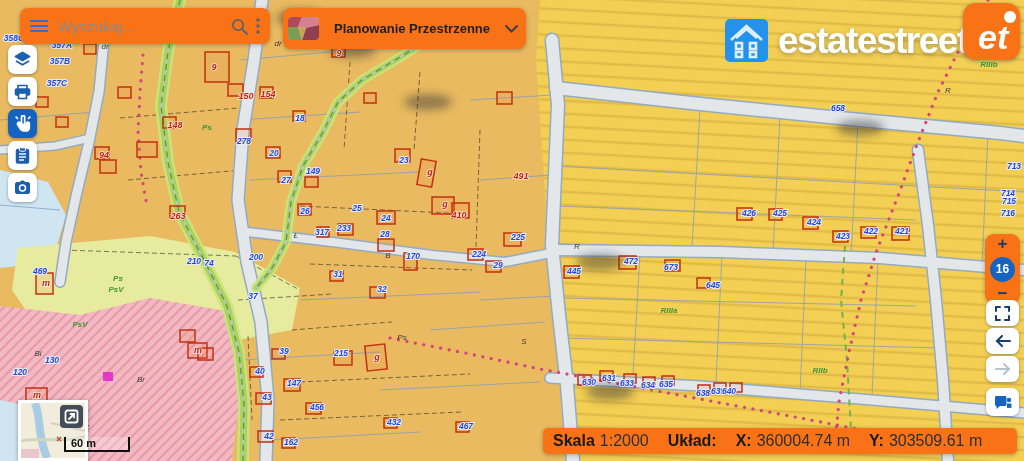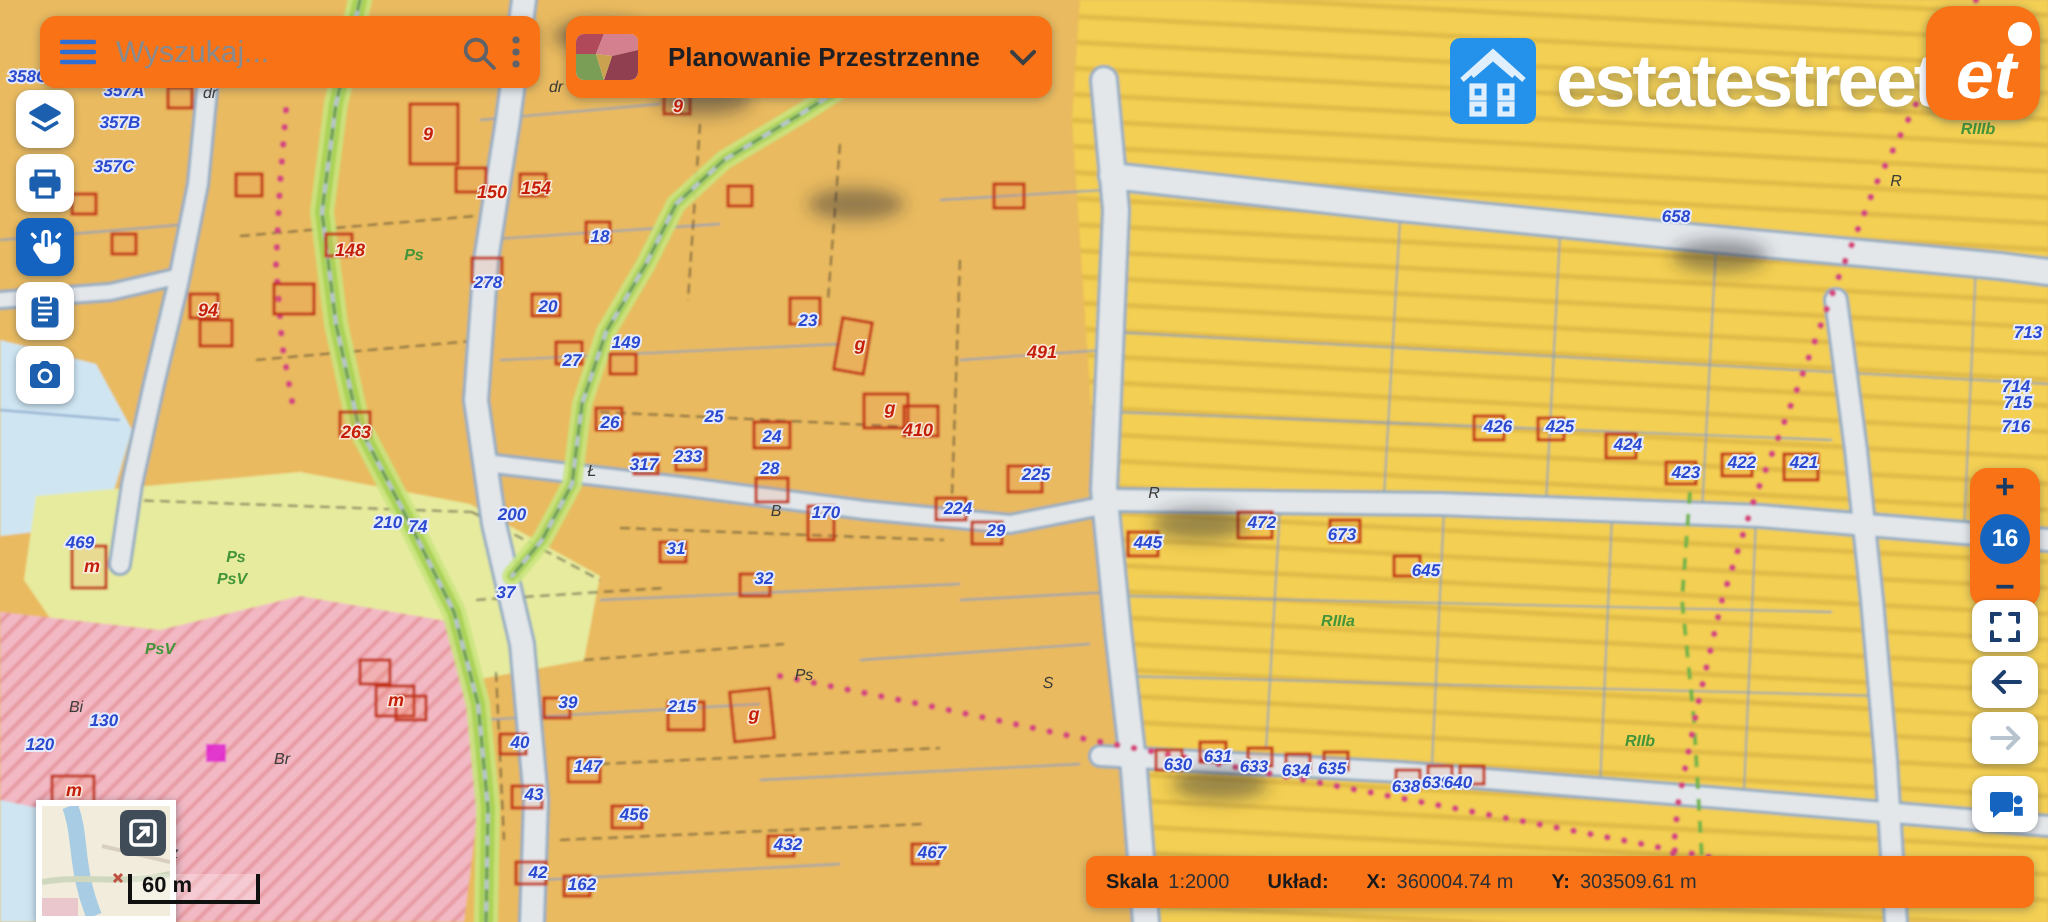--- a/index.html
+++ b/index.html
@@ -35,21 +35,21 @@
   .side-btn svg{stroke:#1b5fae;fill:none;}
   .side-btn.active svg{stroke:#fff;}
 
   
   .zoom-pill{left:985px;top:234px;width:35px;height:70px;border-radius:9px;display:flex;flex-direction:column;align-items:center;justify-content:space-between;padding:3px 0;box-sizing:border-box;}
   .zoom-btn{border:none;background:none;font-size:17px;font-weight:bold;color:#173a66;cursor:pointer;line-height:14px;padding:0;font-family:"Liberation Sans",sans-serif;}
   .zoom-badge{width:25px;height:25px;border-radius:50%;background:#1565c0;color:#fff;font-size:12px;font-weight:bold;display:flex;align-items:center;justify-content:center;}
   .nav-btn{position:absolute;left:986px;width:33px;height:26px;border-radius:7px;background:#fff;box-shadow:0 1px 3px rgba(50,60,75,.45);border:none;display:flex;align-items:center;justify-content:center;cursor:pointer;padding:0;}
 
   
-  .status-bar{left:543px;top:428px;width:474px;height:26px;border-radius:5px;display:flex;align-items:center;padding:0 10px;box-sizing:border-box;gap:5px;font-size:10px;color:#2c2f33;white-space:nowrap;}
+  .status-bar{left:543px;top:428px;width:474px;height:26px;border-radius:5px;display:flex;align-items:center;padding:0 10px;box-sizing:border-box;gap:5px;font-size:16px;color:#2c2f33;white-space:nowrap;}
   .sb-label{font-weight:bold;color:#17191c;}
   .sb-gap{width:9px;}
 
   
   .minimap{position:absolute;left:18px;top:400px;width:70px;height:61px;border:3px solid #fff;box-sizing:border-box;box-shadow:0 1px 4px rgba(50,60,75,.5);background:#f1ecdc;cursor:pointer;}
   .minimap-expand{position:absolute;right:2px;top:2px;width:23px;height:23px;border-radius:4px;background:#414c59;border:none;display:flex;align-items:center;justify-content:center;cursor:pointer;padding:0;}
 
   
   .scale-bar{position:absolute;left:64px;top:437px;width:66px;height:15px;border-left:2px solid #101010;border-right:2px solid #101010;border-bottom:2px solid #101010;font-size:11px;font-weight:bold;color:#101010;padding-left:5px;box-sizing:border-box;background:rgba(255,255,255,.25);}
 </style>

